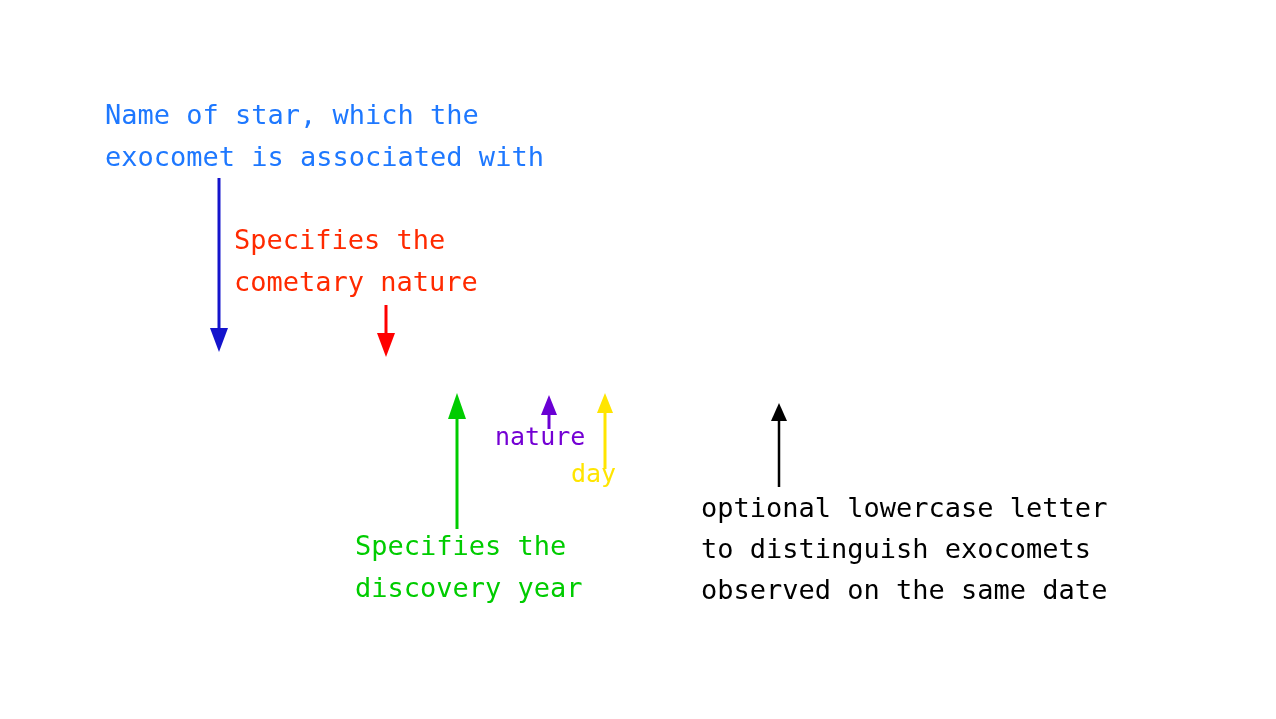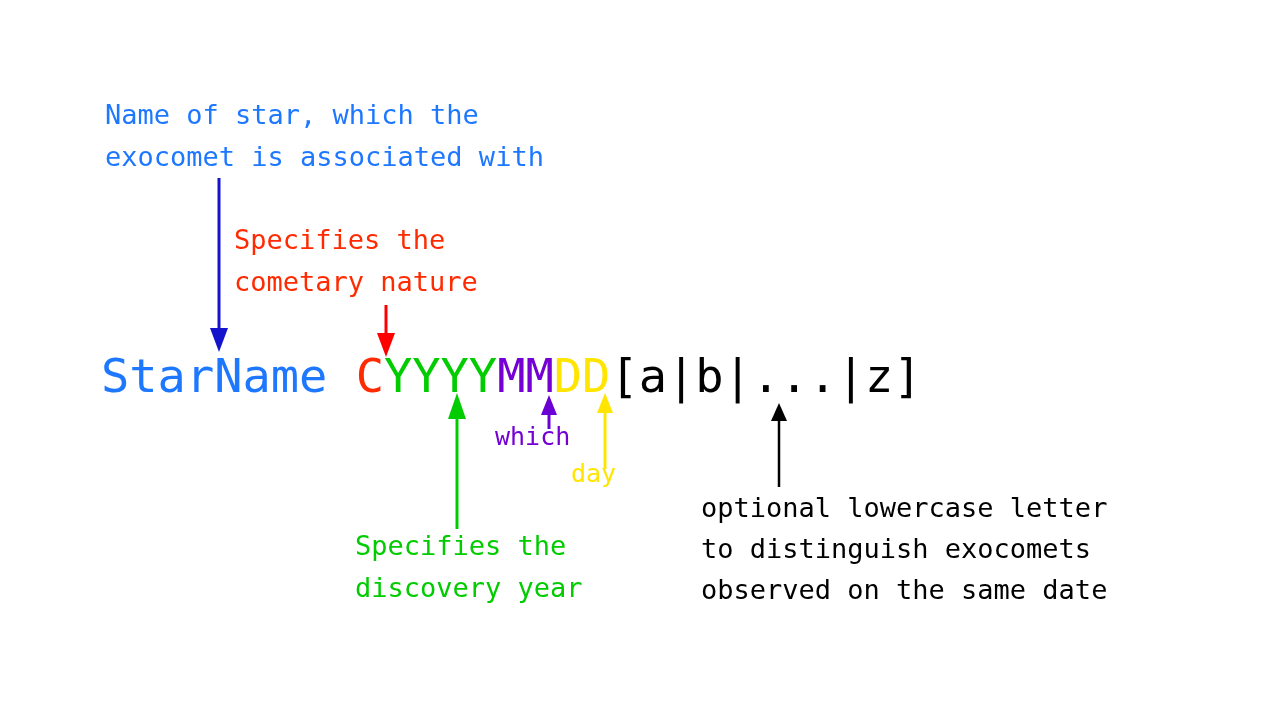--- a/index.html
+++ b/index.html
@@ -86,21 +86,20 @@
   <div class="txt ann" id="ann-comet">Specifies the
 cometary nature</div>
 
   <div class="arrow" id="arw-comet" style="left:374px; top:305px;">
     <svg width="24" height="54" viewBox="0 0 24 54">
       <line x1="12" y1="0" x2="12" y2="38" stroke="#ff0000" stroke-width="3"></line>
       <polygon points="12,52 3,28 21,28" fill="#ff0000"></polygon>
     </svg>
   </div>
 
-  <div id="formula"><span class="c-star">StarName</span><span class="c-opt"> </span><span class="c-c">C</span><span class="c-year">YYYY</span><span class="c-month">MM</span><span class="c-day">DD</span><span class="c-opt">[a|b|...|z]</span></div>
 
   <div class="arrow" id="arw-year" style="left:445px; top:393px;">
     <svg width="24" height="136" viewBox="0 0 24 136">
       <line x1="12" y1="14" x2="12" y2="136" stroke="#00cc00" stroke-width="3"></line>
       <polygon points="12,0 3,26 21,26" fill="#00cc00"></polygon>
     </svg>
   </div>
 
   <div class="arrow" id="arw-month" style="left:537px; top:395px;">
     <svg width="24" height="34" viewBox="0 0 24 34">
@@ -116,21 +115,21 @@
     </svg>
   </div>
 
   <div class="arrow" id="arw-opt" style="left:767px; top:403px;">
     <svg width="24" height="84" viewBox="0 0 24 84">
       <line x1="12" y1="10" x2="12" y2="84" stroke="#000000" stroke-width="2.5"></line>
       <polygon points="12,0 4,18 20,18" fill="#000000"></polygon>
     </svg>
   </div>
 
-  <div class="txt small" id="lbl-month">which</div>
+  <div class="txt small" id="lbl-month">nature</div>
 
   <div class="txt small" id="lbl-day">day</div>
 
   <div class="txt ann" id="ann-year">Specifies the
 discovery year</div>
 
   <div class="txt ann" id="ann-optional">optional lowercase letter
 to distinguish exocomets
 observed on the same date</div>
 

